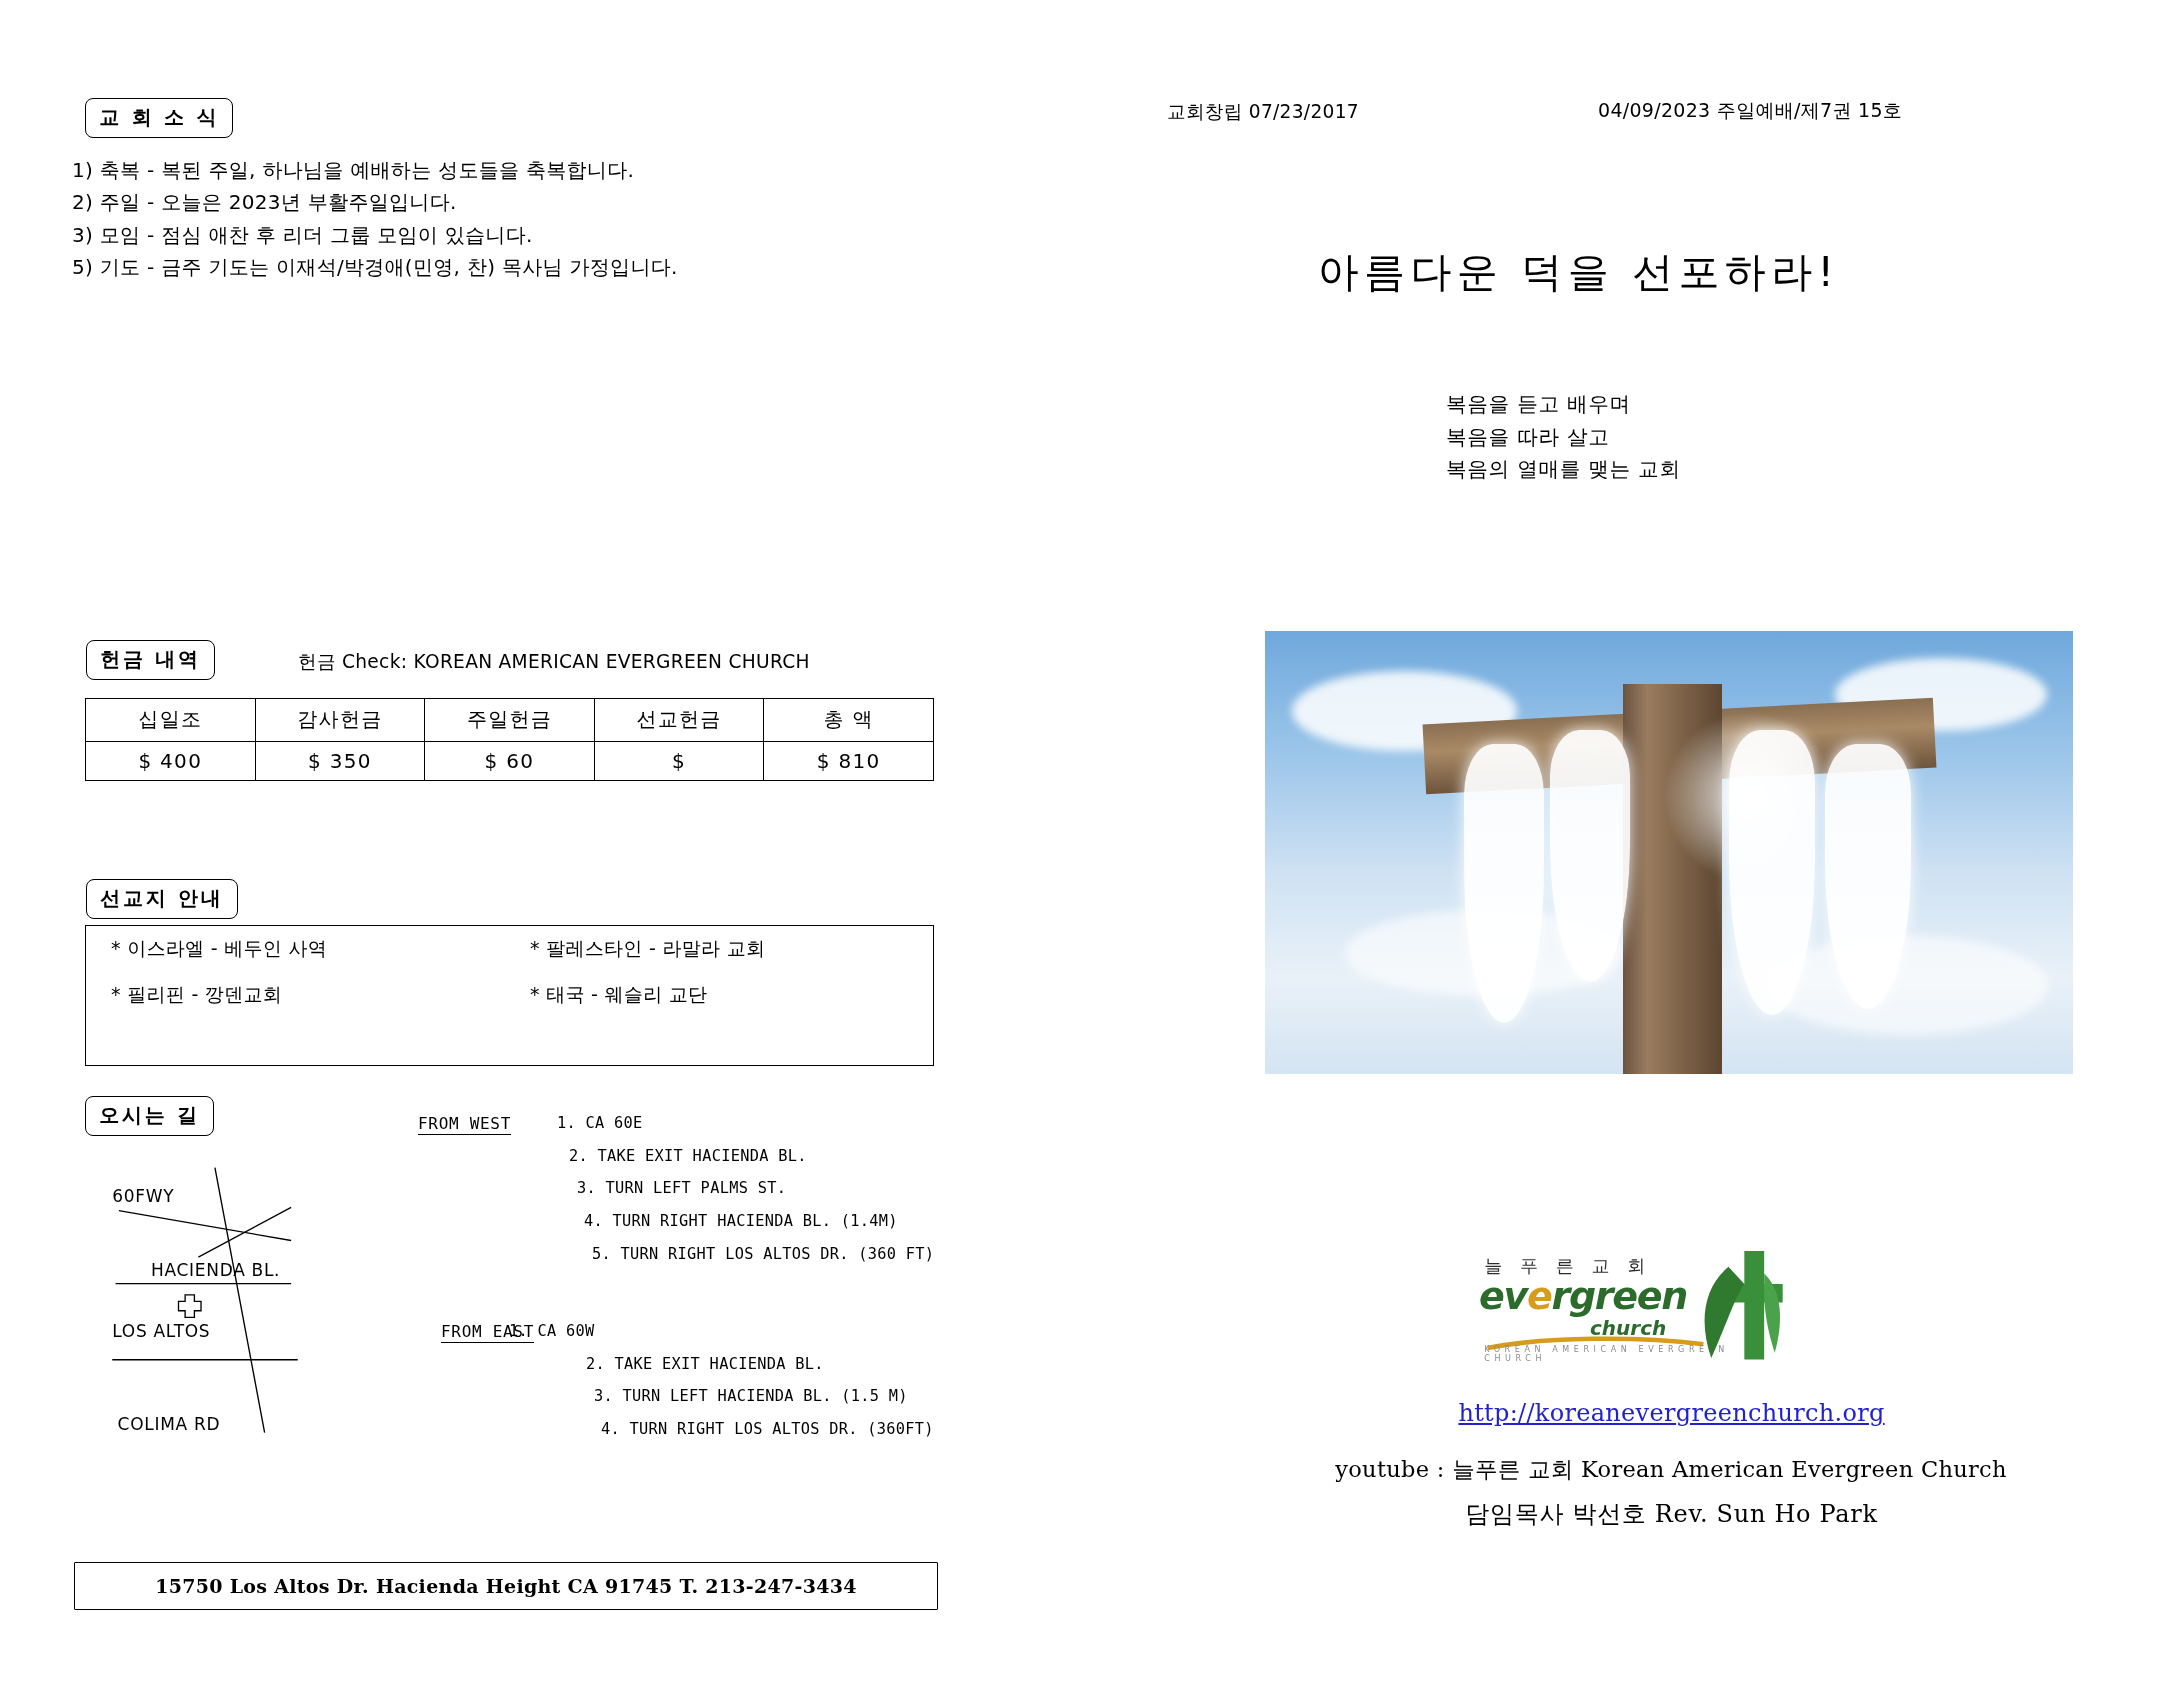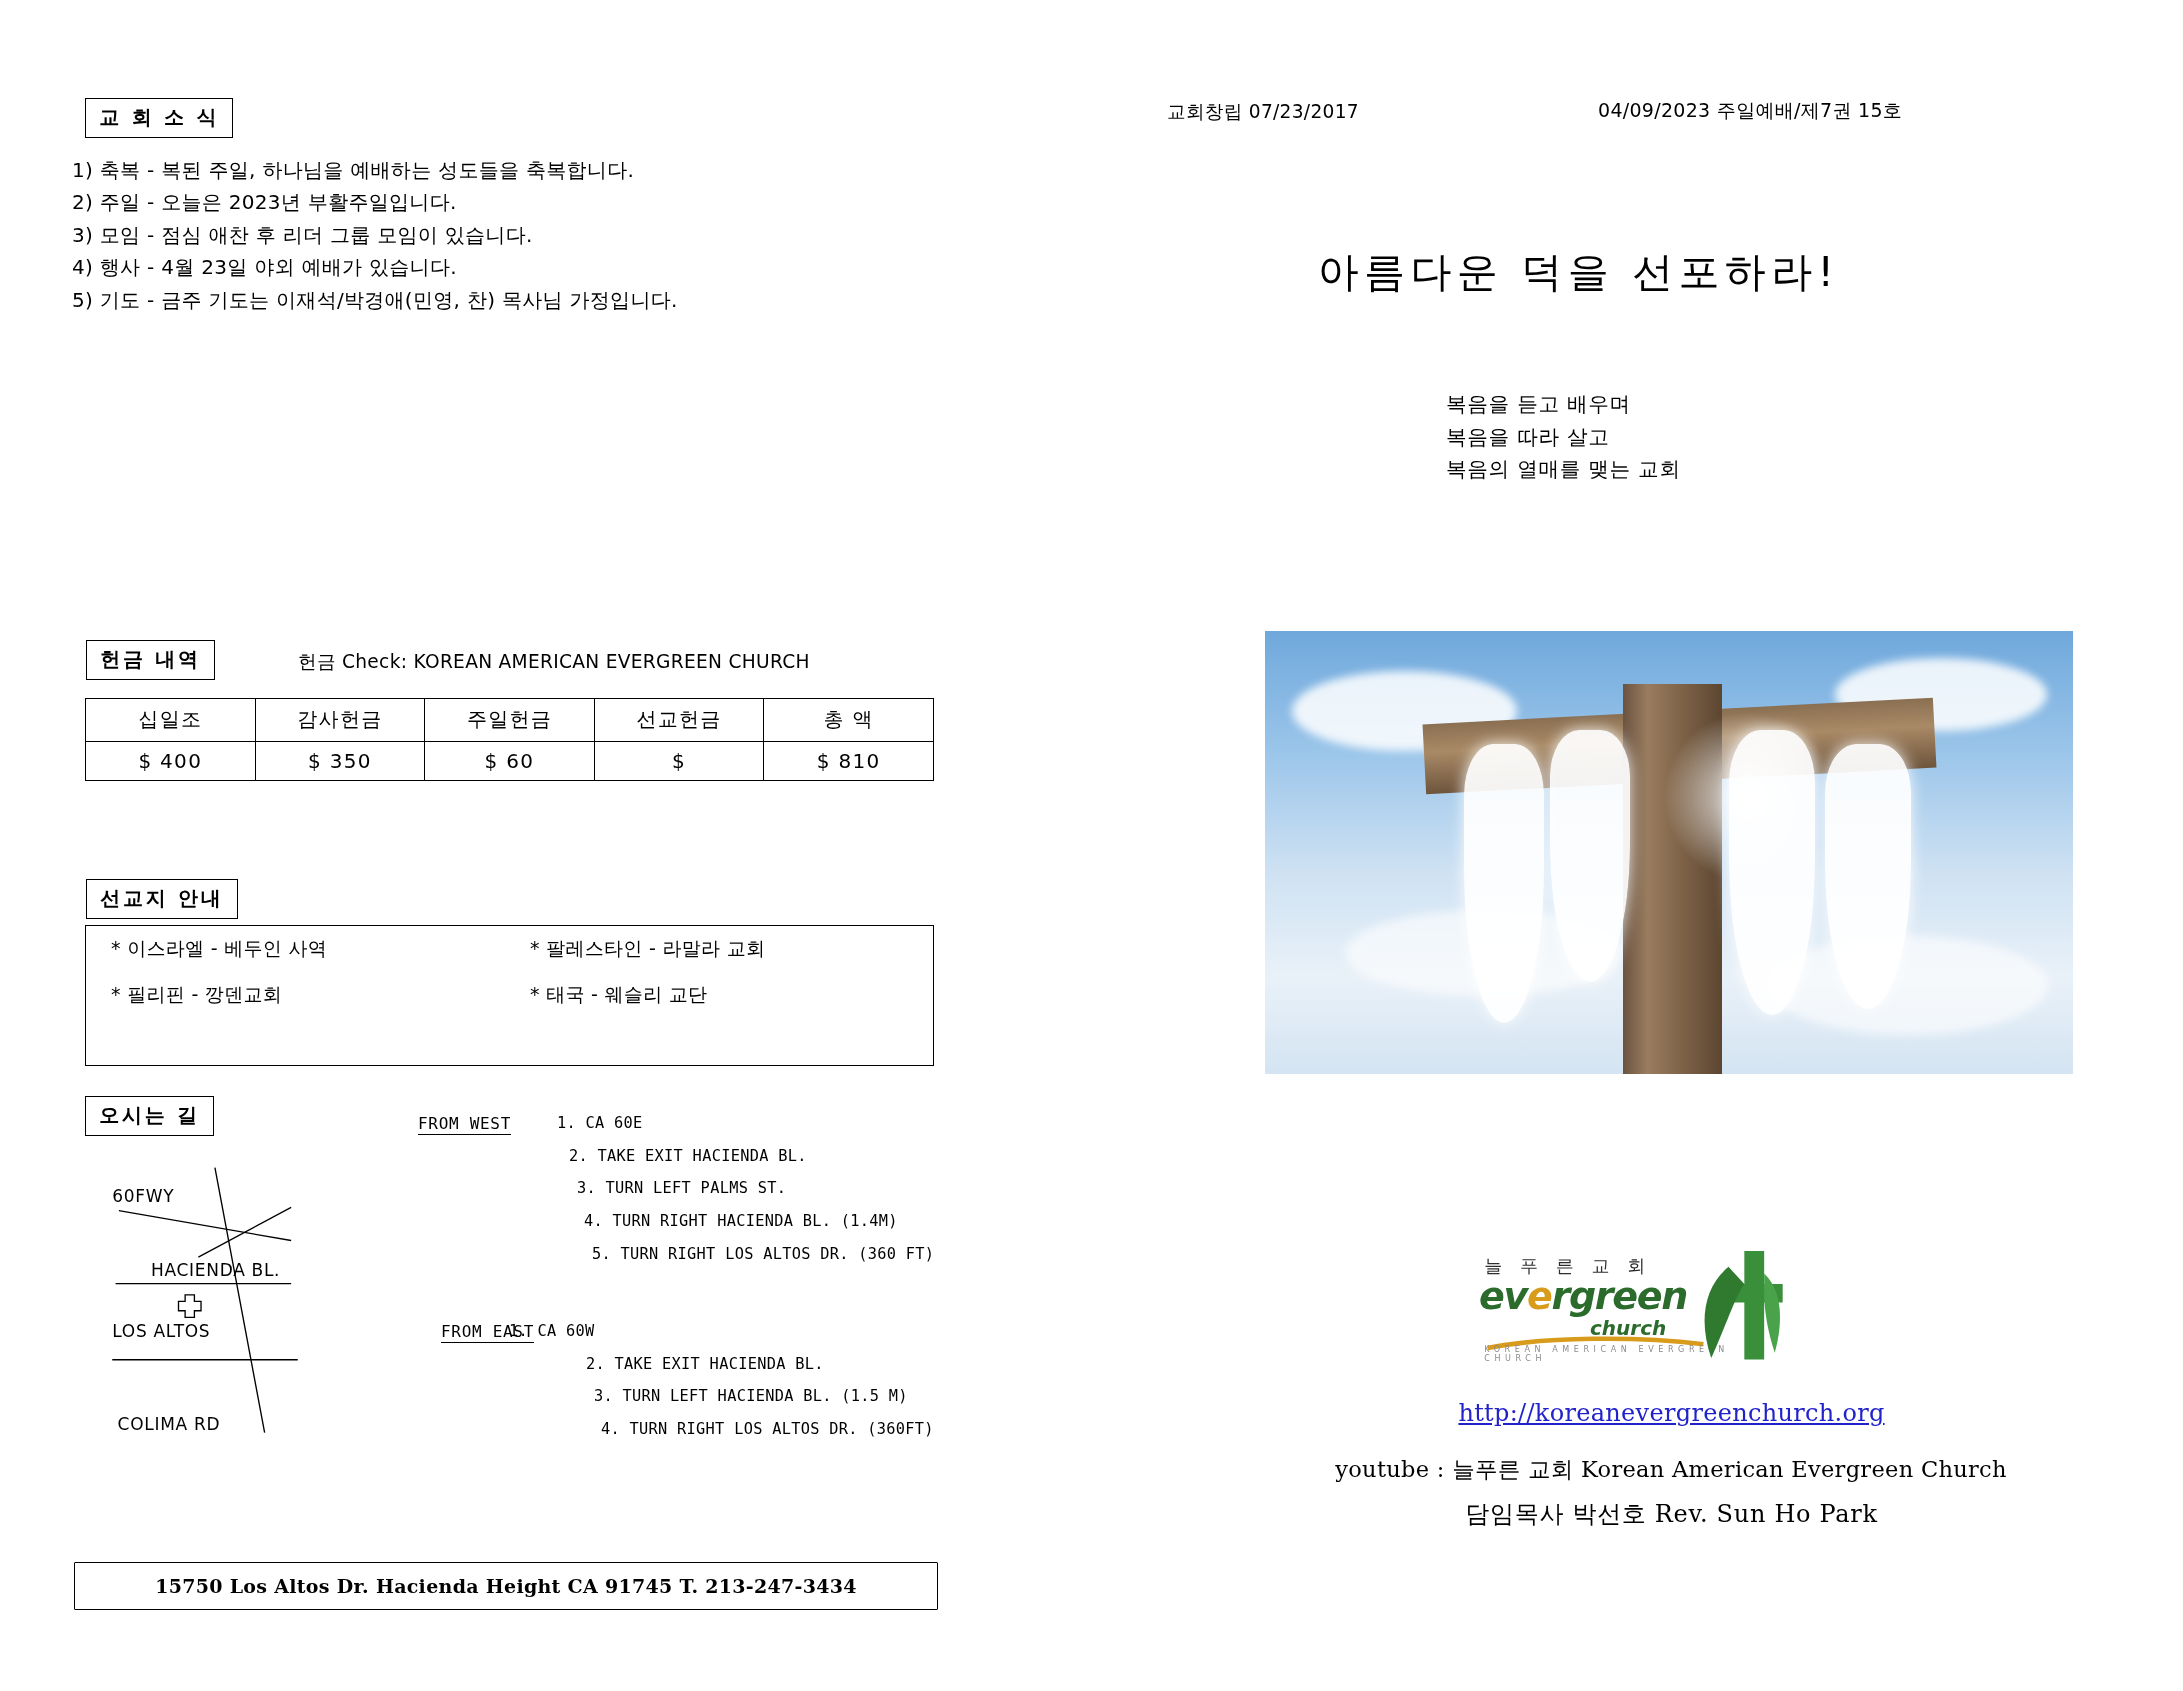--- a/index.html
+++ b/index.html
@@ -16,21 +16,21 @@
     overflow: hidden;
   }
   .page {
     position: absolute;
     inset: 0;
   }
   
   .boxed-title {
     display: inline-block;
     border: 1.3px solid #000;
-    border-radius: 0;
+    border-radius: 8px;
     padding: 5.3px 13.3px;
     font-size: 20px;
     font-weight: bold;
     letter-spacing: 2.7px;
     font-family: "DejaVu Sans", sans-serif;
   }
   .abs { position: absolute; }
 
   
   #news-title { left: 85px; top: 98px; }
@@ -303,21 +303,20 @@
 <body>
 
 <div class="page">
 
   <div class="boxed-title abs" id="news-title">교 회 소 식</div>
 
   <div id="news-list">
     <div class="news-item">1) 축복 - 복된 주일, 하나님을 예배하는 성도들을 축복합니다.</div>
     <div class="news-item">2) 주일 - 오늘은 2023년 부활주일입니다.</div>
     <div class="news-item">3) 모임 - 점심 애찬 후 리더 그룹 모임이 있습니다.</div>
-    <div class="news-item">4) 행사 - 4월 23일 야외 예배가 있습니다.</div>
     <div class="news-item">5) 기도 - 금주 기도는 이재석/박경애(민영, 찬) 목사님 가정입니다.</div>
   </div>
 
   <div class="boxed-title abs" id="offering-title">헌금 내역</div>
   <div id="offering-check">헌금 Check: KOREAN AMERICAN EVERGREEN CHURCH</div>
 
   <table id="offering-table">
     <tbody>
         <tr>
       <th style="width:20%">십일조</th>

